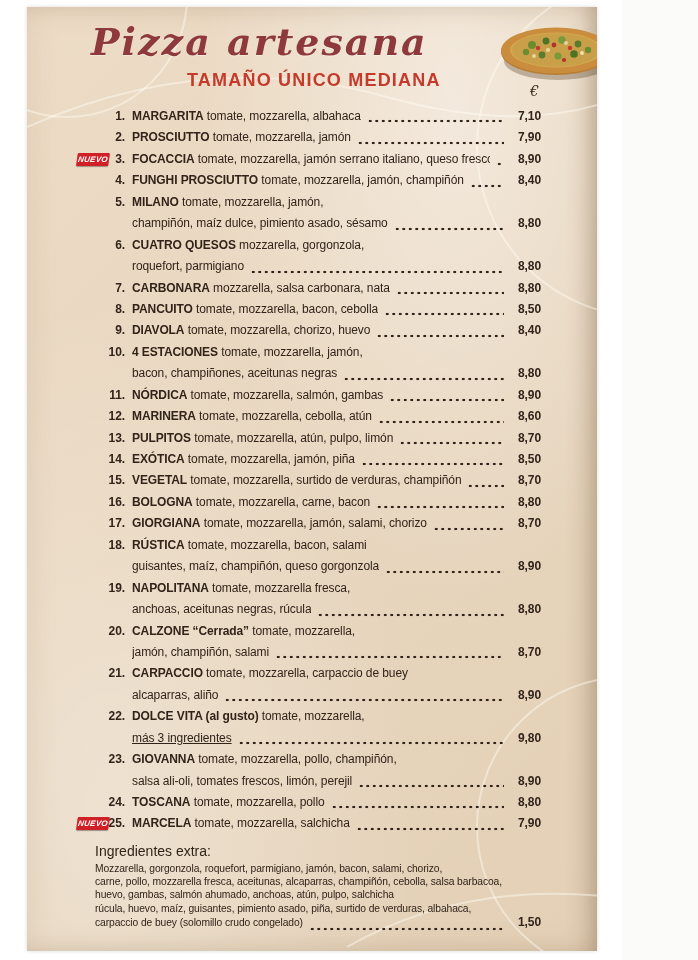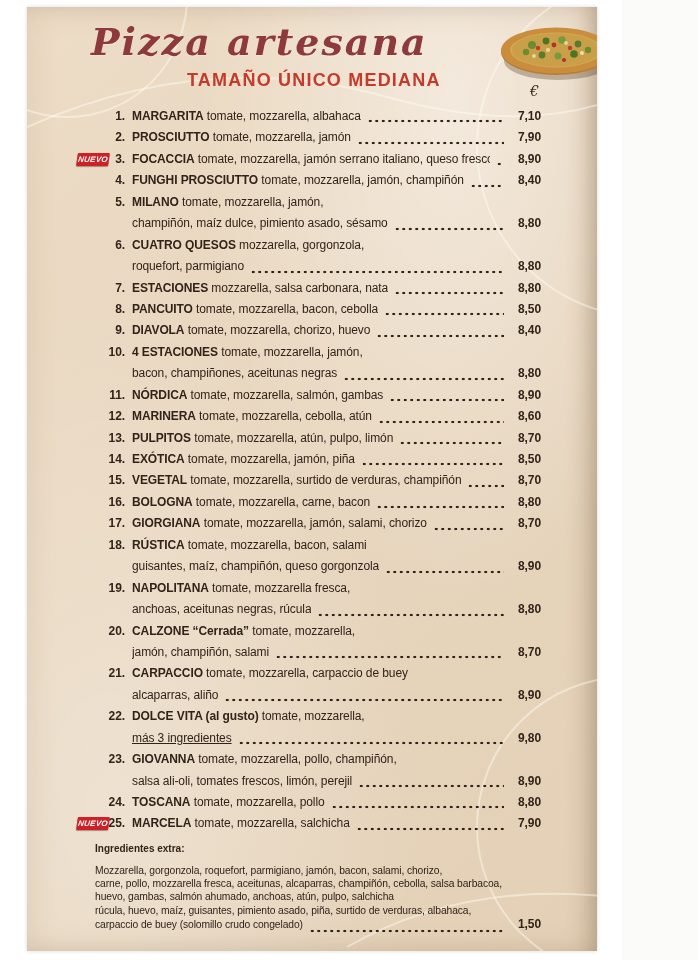--- a/index.html
+++ b/index.html
@@ -58,21 +58,21 @@
   }
   .price{flex:0 0 auto;min-width:32px;text-align:right;font-weight:bold;}
   .nuevo{
     position:absolute;left:-18px;top:4px;width:32px;height:13px;line-height:13px;
     background:#cf2027;color:#fff;font-size:8px;font-weight:bold;font-style:italic;
     text-align:center;letter-spacing:.3px;transform:skewX(-8deg);
     border-radius:1px;box-shadow:0 1px 1px rgba(0,0,0,.35);
   }
   
   .extras{position:absolute;left:68px;right:56px;top:836px;color:#32231a;}
-  .exhead{font-size:10px;font-weight:bold;margin:0 0 10px 0;}
+  .exhead{font-size:14px;font-weight:normal;margin:0 0 3px 0;}
   .exline{font-size:10.3px;line-height:13.2px;letter-spacing:-0.1px;white-space:nowrap;}
   .exlast{display:flex;font-size:10.3px;line-height:15px;white-space:nowrap;}
   .exlast .price{font-size:12px;line-height:15px;}
   .exlast .leader{margin-bottom:5px;}
 </style>
 </head>
 <body>
 
 <div class="photo">
   <div class="paper">
@@ -160,21 +160,21 @@
           <span class="txt"><span class="name">CUATRO QUESOS</span> mozzarella, gorgonzola,</span>
         </div>
         <div class="row">
           <span class="num"></span>
           <span class="txt">roquefort, parmigiano</span>
           <span class="leader"></span>
           <span class="price">8,80</span>
         </div>
         <div class="row">
           <span class="num">7.</span>
-          <span class="txt"><span class="name">ESTACIONES</span> mozzarella, salsa carbonara, nata</span>
+          <span class="txt"><span class="name">CARBONARA</span> mozzarella, salsa carbonara, nata</span>
           <span class="leader"></span>
           <span class="price">8,80</span>
         </div>
         <div class="row">
           <span class="num">8.</span>
           <span class="txt"><span class="name">PANCUITO</span> tomate, mozzarella, bacon, cebolla</span>
           <span class="leader"></span>
           <span class="price">8,50</span>
         </div>
         <div class="row">

